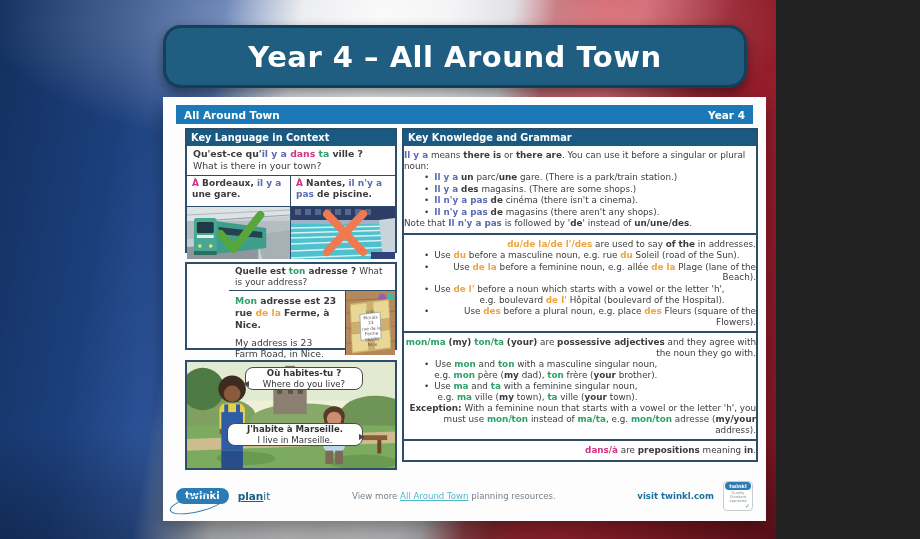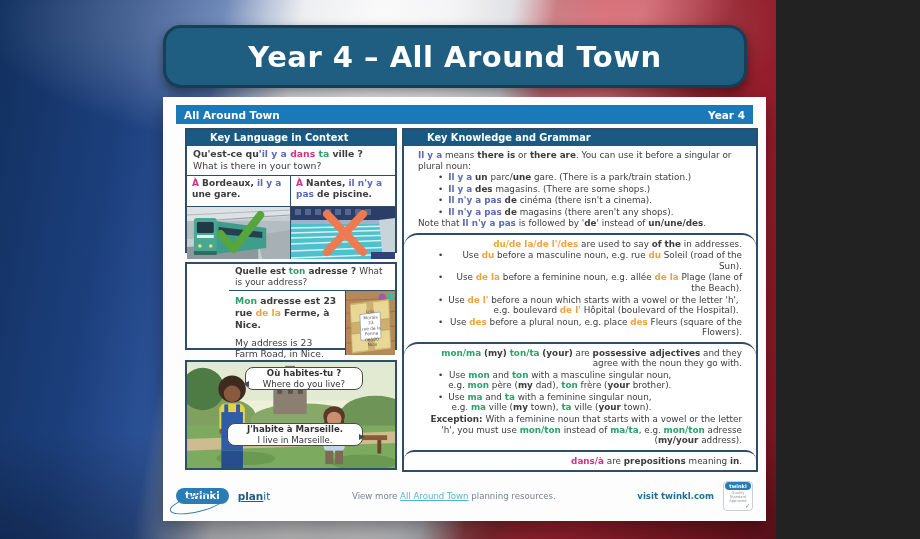--- a/index.html
+++ b/index.html
@@ -27,21 +27,21 @@
 
   
   .page{position:absolute;left:163px;top:97px;width:603px;height:424px;
     background:#fdfdfe;box-shadow:0 7px 18px rgba(0,0,0,.38);}
   .topbar{position:absolute;left:13px;top:8px;right:13px;height:19px;background:#1a79b6;
     color:#fff;display:flex;justify-content:space-between;align-items:center;
     padding:0 8px;font-size:10.5px;font-weight:700;box-sizing:border-box;}
 
   .box{position:absolute;border:2px solid #2e4d6b;background:#fff;box-sizing:border-box;}
   .panel-header{background:#1a5a82;color:#fff;font-weight:700;font-size:9.8px;
-    padding:2px 23px;line-height:12px;}
+    padding:2px 4px;line-height:12px;}
 
   
   .box1{left:22px;top:31px;width:212px;height:125px;}
   .q-row{padding:2px 6px 3px;border-bottom:1.5px solid #2e4d6b;font-size:9.3px;line-height:1.3;}
   .fr-line{font-weight:700;white-space:pre-wrap;}
   .en-line{font-weight:400;white-space:pre-wrap;}
   .grid2{display:grid;grid-template-columns:1fr 1fr;}
   .cellL{border-right:1.5px solid #2e4d6b;}
   .cellT{padding:2px 5px;font-size:9.0px;line-height:1.25;height:26px;}
   .img-cell{position:relative;height:52px;overflow:hidden;border-top:1.5px solid #2e4d6b;}
@@ -65,21 +65,21 @@
   .bubble .fr{font-weight:700;}
   .bub1{left:58px;top:5px;width:106px;}
   .bub1::after{content:"";position:absolute;left:-9px;top:60%;border:6px solid transparent;
     border-right-color:#4a4a4a;border-top-width:3px;border-bottom-width:3px;}
   .bub2{left:40px;top:61px;width:124px;}
   .bub2::after{content:"";position:absolute;right:-9px;top:45%;border:6px solid transparent;
     border-left-color:#4a4a4a;border-top-width:3px;border-bottom-width:3px;}
 
   
   .rpanel{left:239px;top:31px;width:356px;max-height:346px;overflow:hidden;}
-  .gsection{padding:3px 14px 4px;border-radius:14px;}
+  .gsection{padding:3px 0 4px;}
   .gsection + .gsection{border-top:2px solid #2e4d6b;text-align:right;}
   .gline{font-size:8.8px;line-height:1.2;white-space:pre-wrap;margin-top:1px;}
   .gbullet{display:flex;gap:5px;padding-left:20px;box-sizing:border-box;}
   .gb-dot{flex:0 0 auto;}
   .gb-content{white-space:pre-wrap;}
 
   
   .sg-t{}
   .sg-b{font-weight:700;}
   .sg-en{font-weight:400;}

